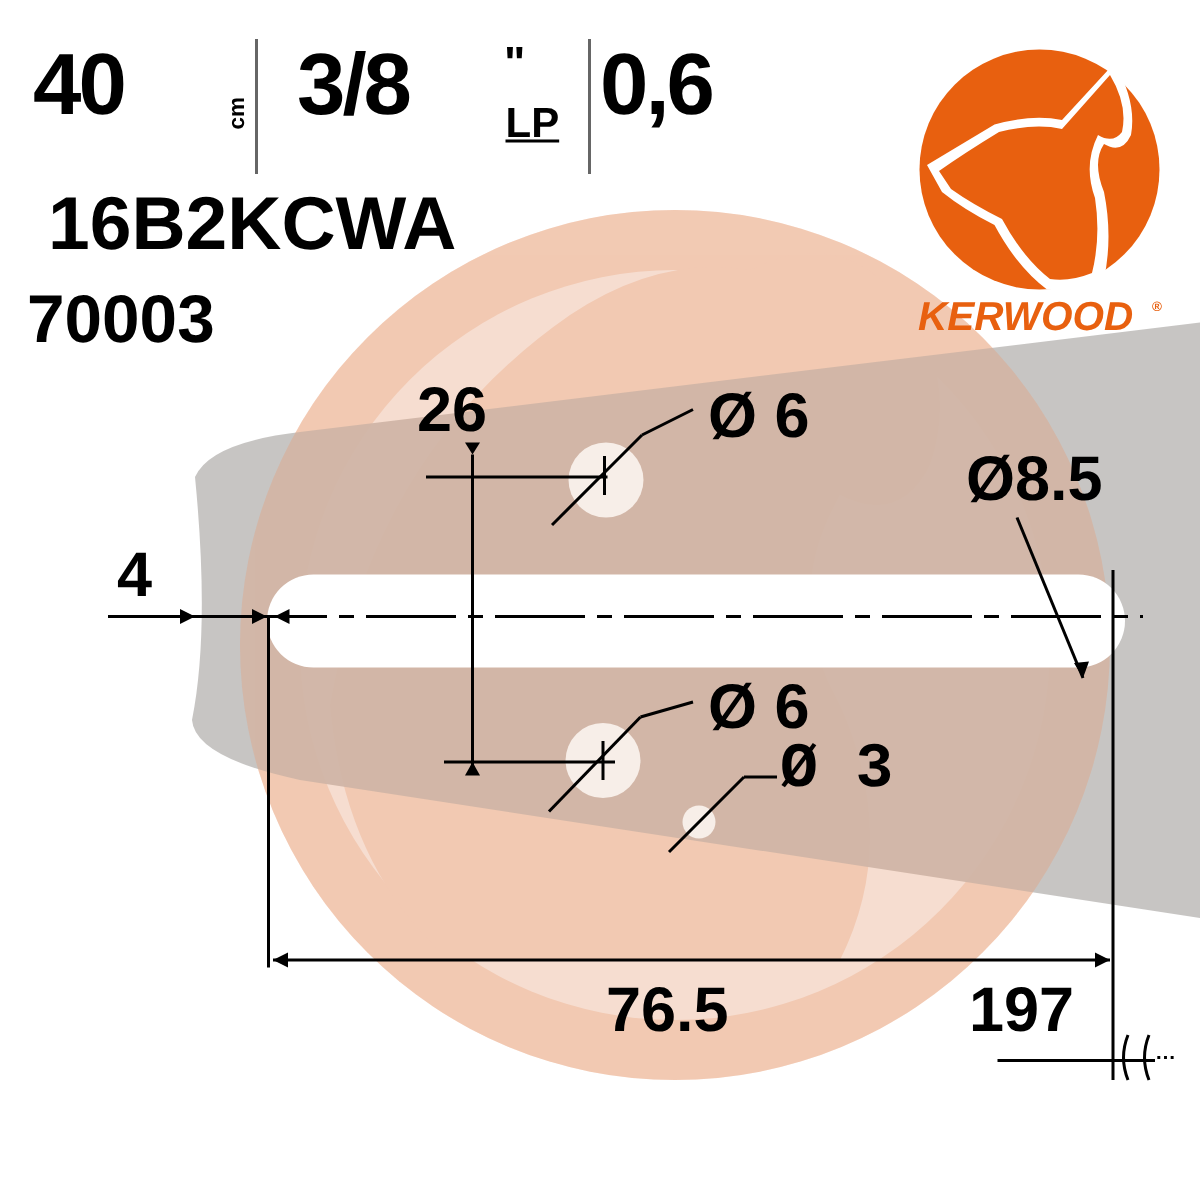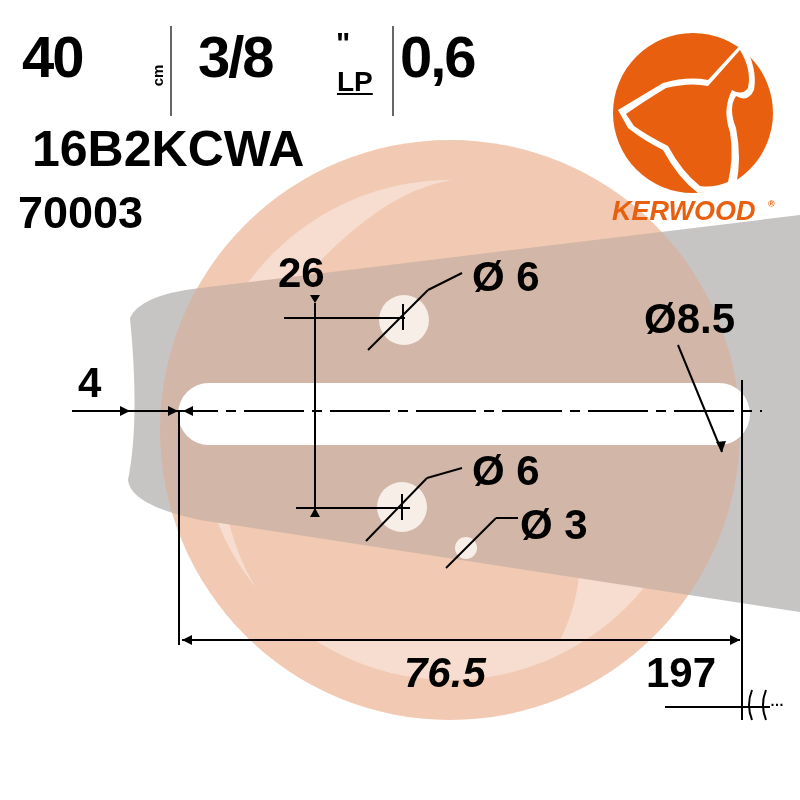--- a/index.html
+++ b/index.html
@@ -96,16 +96,16 @@
   </svg>
   <div class="lbl" style="left:4px;top:170px;font-size:27px;font-style:italic;color:#E8600F;">KERWOOD</div>
   <div class="lbl" style="left:160px;top:172px;font-size:9px;color:#E8600F;">®</div>
 </div>
 
 <div class="lbl dim" style="left:278px;top:252px;">26</div>
 <div class="lbl dim" style="left:472px;top:256px;">Ø 6</div>
 <div class="lbl dim" style="left:644px;top:298px;text-align:right;">Ø8.5</div>
 <div class="lbl dim" style="left:78px;top:362px;">4</div>
 <div class="lbl dim" style="left:472px;top:450px;">Ø 6</div>
-<div class="lbl dim" style="left:520px;top:504px;">Ø 3</div>
-<div class="lbl dim" style="left:404px;top:652px;font-style:italic;">76.5</div>
+<div class="lbl dim" style="left:520px;top:492px;font-family:Liberation Mono, monospace;">Ø 3</div>
+<div class="lbl dim" style="left:404px;top:652px;">76.5</div>
 <div class="lbl dim" style="left:646px;top:652px;">197</div>
 <div class="lbl" style="left:770px;top:694px;font-size:14px;">…</div>
 
 </body></html>

